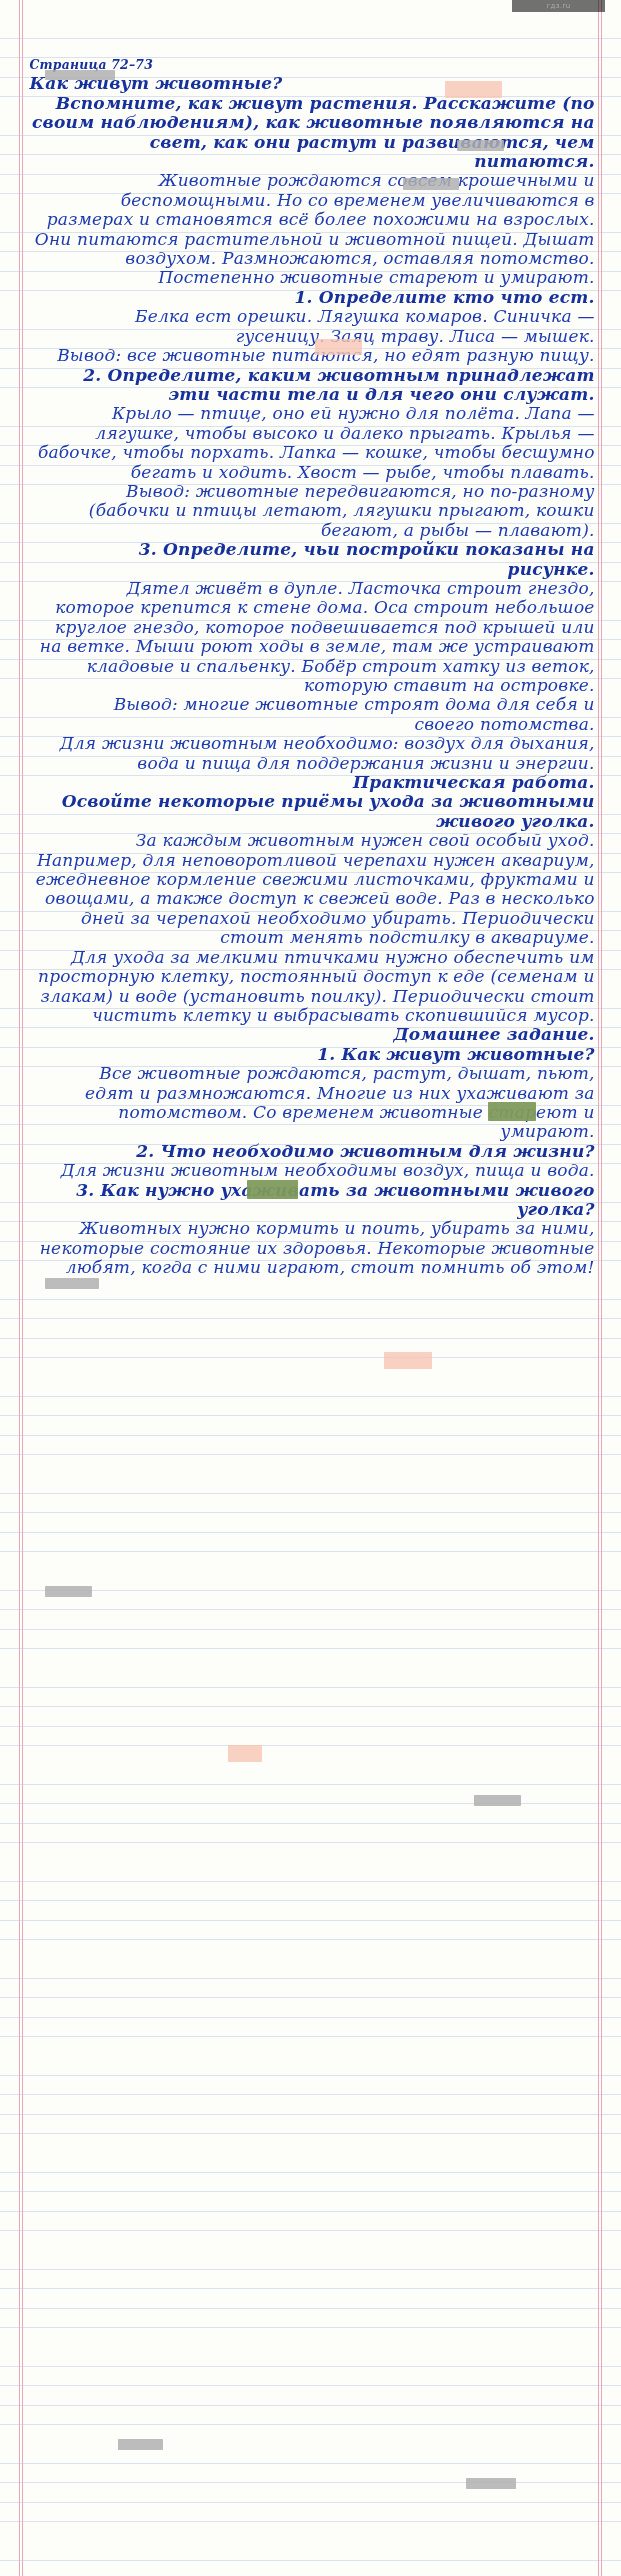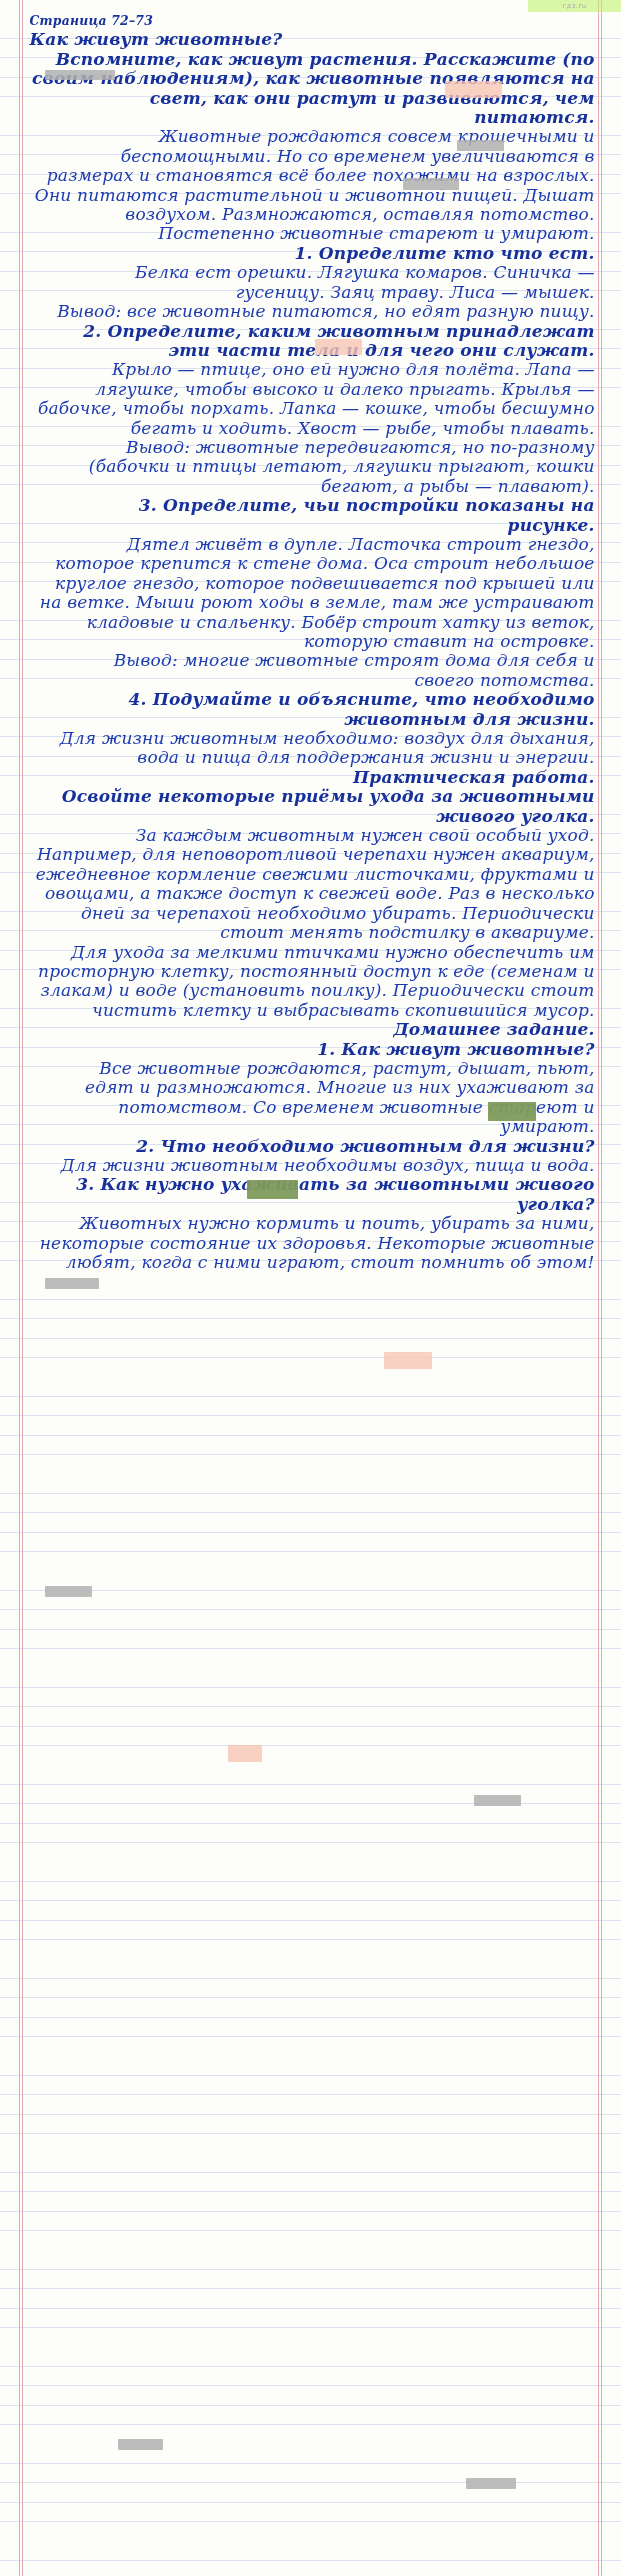--- a/index.html
+++ b/index.html
@@ -40,39 +40,40 @@
     background: #e9a6b6;
   }
   .margin-line.left { left: 18.6px; }
   .margin-line.left2 { left: 22px; }
   .margin-line.right { left: 598px; }
   .margin-line.right2 { left: 601px; }
 
   .watermark {
     position: absolute;
     top: 0;
-    right: 0;
+    right: 16px;
     width: 93px;
     height: 12.4px;
-    background: #bef264;
+    background: #000000;
     opacity: .55;
   }
   .watermark span {
     display: block;
     text-align: center;
     font-size: 7px;
     line-height: 12.4px;
     color: #6b6b6b;
     font-family: "DejaVu Sans", sans-serif;
     letter-spacing: 0.4px;
   }
 
   .content {
     position: relative;
     padding: 11px 26.4px 0 29.5px;
+    margin-top: 44px;
   }
 
   .hand {
     font-family: "DejaVu Serif", serif;
     color: #1d3bb0;
     font-style: italic;
     font-size: 17px;
     line-height: 19.4px;
     letter-spacing: 0.2px;
   }
@@ -134,21 +135,20 @@
     <p class="hand indent">Вывод: все животные питаются, но едят разную пищу.</p>
 
     <p class="hand q indent">2. Определите, каким животным принадлежат эти части тела и для чего они служат.</p>
     <p class="hand indent">Крыло — птице, оно ей нужно для полёта. Лапа — лягушке, чтобы высоко и далеко прыгать. Крылья — бабочке, чтобы порхать. Лапка — кошке, чтобы бесшумно бегать и ходить. Хвост — рыбе, чтобы плавать.</p>
     <p class="hand indent">Вывод: животные передвигаются, но по-разному (бабочки и птицы летают, лягушки прыгают, кошки бегают, а рыбы — плавают).</p>
 
     <p class="hand q indent">3. Определите, чьи постройки показаны на рисунке.</p>
     <p class="hand indent">Дятел живёт в дупле. Ласточка строит гнездо, которое крепится к стене дома. Оса строит небольшое круглое гнездо, которое подвешивается под крышей или на ветке. Мыши роют ходы в земле, там же устраивают кладовые и спальенку. Бобёр строит хатку из веток, которую ставит на островке.</p>
     <p class="hand indent">Вывод: многие животные строят дома для себя и своего потомства.</p>
 
-    <p class="hand q indent">4. Подумайте и объясните, что необходимо животным для жизни.</p>
     <p class="hand indent">Для жизни животным необходимо: воздух для дыхания, вода и пища для поддержания жизни и энергии.</p>
 
     <p class="hand q indent">Практическая работа.</p>
     <p class="hand q indent">Освойте некоторые приёмы ухода за животными живого уголка.</p>
     <p class="hand indent">За каждым животным нужен свой особый уход. Например, для неповоротливой черепахи нужен аквариум, ежедневное кормление свежими листочками, фруктами и овощами, а также доступ к свежей воде. Раз в несколько дней за черепахой необходимо убирать. Периодически стоит менять подстилку в аквариуме.</p>
     <p class="hand indent">Для ухода за мелкими птичками нужно обеспечить им просторную клетку, постоянный доступ к еде (семенам и злакам) и воде (установить поилку). Периодически стоит чистить клетку и выбрасывать скопившийся мусор.</p>
 
     <p class="hand q indent">Домашнее задание.</p>
 
     <p class="hand q indent">1. Как живут животные?</p>

